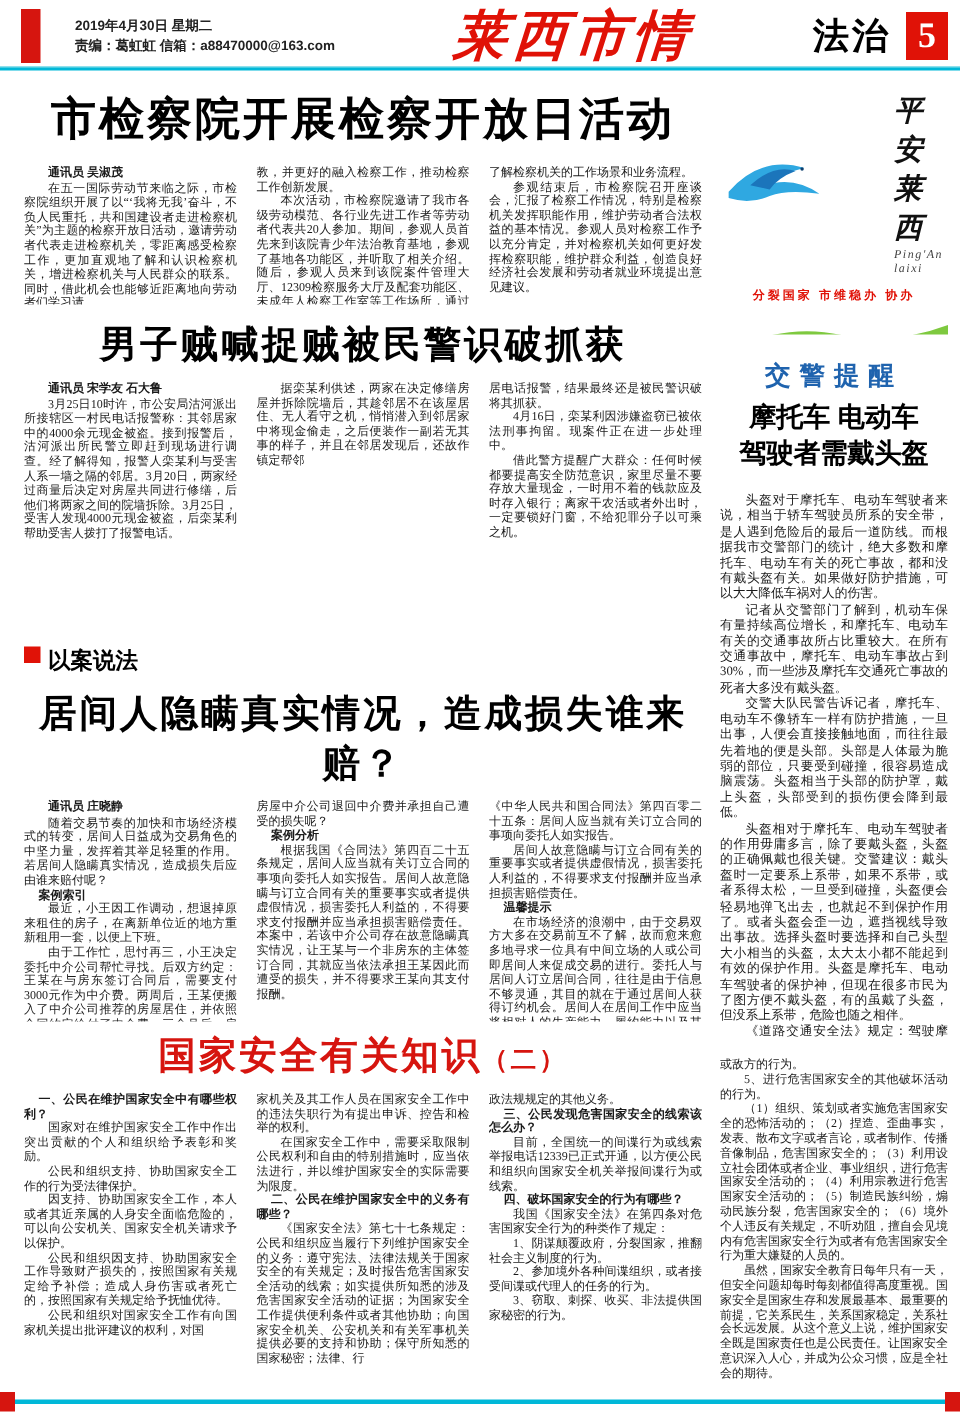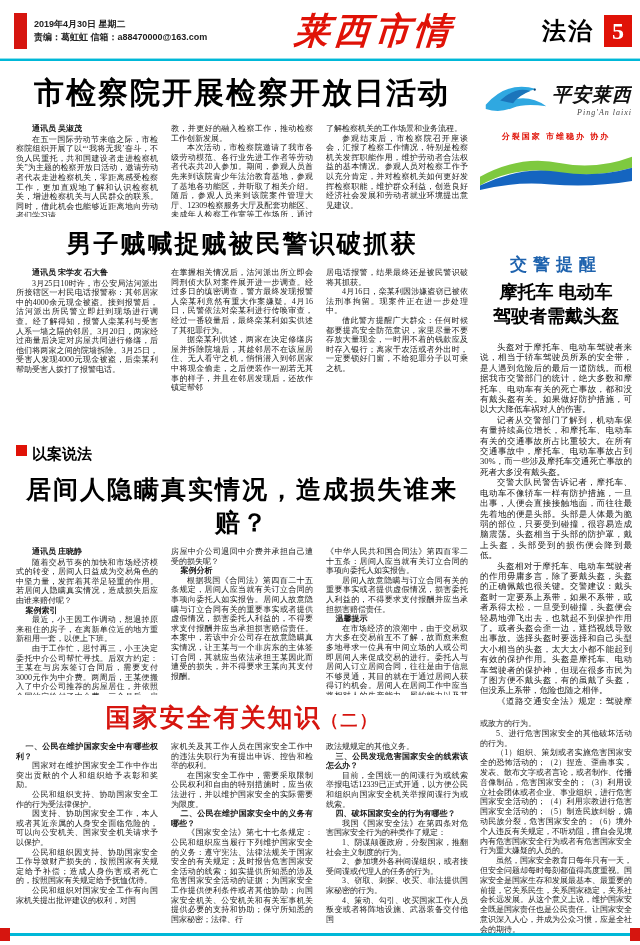--- a/index.html
+++ b/index.html
@@ -1,20 +1,20 @@
 <!DOCTYPE html>
 <html lang="zh"><head>
 <meta charset="utf-8">
 <style>
   html,body{margin:0;padding:0;background:#fff;}
   body{width:640px;height:945px;overflow:hidden;font-family:"Liberation Serif","DejaVu Serif",serif;color:#1a1a1a;position:relative;}
   .page{width:640px;height:945px;position:relative;overflow:hidden;}
 
   
-  header{height:58px;display:flex;align-items:center;padding:4px 8px 0 14px;box-sizing:border-box;}
+  header{height:44px;display:flex;align-items:center;padding:4px 8px 0 14px;box-sizing:border-box;gap:16px;}
   .red-block{width:13px;height:36px;background:#d6150f;margin-right:7px;flex:0 0 auto;}
   .date-block{font-family:"Liberation Sans","DejaVu Sans",sans-serif;font-size:9px;line-height:13px;font-weight:bold;color:#222;flex:0 0 auto;}
   .masthead{flex:1;text-align:center;font-size:36px;font-weight:900;color:#e01207;font-style:italic;letter-spacing:4px;transform:skewX(-4deg);font-family:"Liberation Serif","DejaVu Serif",serif;}
   .section-block{display:flex;align-items:flex-end;flex:0 0 auto;gap:10px;}
   .section-name{font-size:24px;font-weight:900;font-family:"Liberation Sans","DejaVu Sans",sans-serif;color:#000;letter-spacing:2px;}
   .pagenum{width:28px;height:32px;background:#e01207;color:#fff;font-size:24px;font-weight:bold;display:flex;align-items:center;justify-content:center;font-family:"Liberation Serif",serif;}
   .top-rule{height:2px;background:#00b8d8;border-top:1px solid #8fe0ec;margin:0 0 2px 0;}
 
   
   .body-wrap{display:flex;padding:2px 8px 0 16px;box-sizing:border-box;}
@@ -46,21 +46,21 @@
   .a4 .cols{height:210px;}
 
   .section-tag{height:24px;display:flex;align-items:flex-start;gap:5px;margin:2px 0 0 0;}
   .sq{width:11px;height:11px;background:#e01207;display:inline-block;}
   .section-tag-label{font-family:"Liberation Sans","DejaVu Sans",sans-serif;font-weight:900;font-size:15px;color:#000;}
 
   
   .logo{height:172px;overflow:hidden;padding-top:10px;box-sizing:border-box;}
   .logo-top{display:flex;align-items:center;}
   .bird{width:72px;height:48px;flex:0 0 auto;}
-  .logo-names{flex:1;text-align:right;}
+  .logo-names{flex:1;text-align:left;margin-left:44px;}
   .logo-cn{font-size:19px;font-weight:900;font-family:"Liberation Sans","DejaVu Sans",sans-serif;color:#111;letter-spacing:1px;font-style:italic;}
   .logo-py{font-size:8px;color:#444;letter-spacing:1px;font-style:italic;}
   .logo-slogan{text-align:center;color:#e01207;font-size:8px;font-weight:bold;letter-spacing:2px;margin-top:8px;font-family:"Liberation Sans","DejaVu Sans",sans-serif;}
   .wave{width:100%;height:40px;margin-top:8px;}
 
   .notice{height:468px;overflow:hidden;}
   .notice-label{color:#1f63ae;font-size:17px;font-weight:900;text-align:center;letter-spacing:6px;font-family:"Liberation Sans","DejaVu Sans",sans-serif;margin-top:16px;}
   .notice-title{font-size:18px;font-weight:900;text-align:center;color:#000;font-family:"Liberation Sans","DejaVu Sans",sans-serif;line-height:24px;margin:4px 0 14px;}
   .notice-body{font-size:8.5px;line-height:10.4px;text-align:justify;}
   .notice-body p{margin:0;}
@@ -118,21 +118,20 @@
       </article>
 
       <article class="a2">
         <h1 class="a-title t2">男子贼喊捉贼被民警识破抓获</h1>
         <div class="cols">
           <div class="col">
               <p class="by">通讯员 宋学友 石大鲁</p>
               <p class="body">3月25日10时许，市公安局沽河派出所接辖区一村民电话报警称：其邻居家中的4000余元现金被盗。接到报警后，沽河派出所民警立即赶到现场进行调查。经了解得知，报警人栾某利与受害人系一墙之隔的邻居。3月20日，两家经过商量后决定对房屋共同进行修缮，后他们将两家之间的院墙拆除。3月25日，受害人发现4000元现金被盗，后栾某利帮助受害人拨打了报警电话。</p>
             </div>
           <div class="col">
-              <p class="cont">在掌握相关情况后，沽河派出所立即会同刑侦大队对案件展开进一步调查。经过多日的缜密调查，警方最终发现报警人栾某利竟然有重大作案嫌疑。4月16日，民警依法对栾某利进行传唤审查，经过一番较量后，最终栾某利如实供述了其犯罪行为。</p>
               <p class="body">据栾某利供述，两家在决定修缮房屋并拆除院墙后，其趁邻居不在该屋居住、无人看守之机，悄悄潜入到邻居家中将现金偷走，之后便装作一副若无其事的样子，并且在邻居发现后，还故作镇定帮邻</p>
             </div>
           <div class="col">
               <p class="cont">居电话报警，结果最终还是被民警识破将其抓获。</p>
               <p class="body">4月16日，栾某利因涉嫌盗窃已被依法刑事拘留。现案件正在进一步处理中。</p>
               <p class="body">借此警方提醒广大群众：任何时候都要提高安全防范意识，家里尽量不要存放大量现金，一时用不着的钱款应及时存入银行；离家干农活或者外出时，一定要锁好门窗，不给犯罪分子以可乘之机。</p>
             </div>
         </div>
       </article>
 
@@ -184,21 +183,20 @@
             </div>
           <div class="col">
               <p class="cont">政法规规定的其他义务。</p>
               <p class="sub">三、公民发现危害国家安全的线索该怎么办？</p>
               <p class="body">目前，全国统一的间谍行为或线索举报电话12339已正式开通，以方便公民和组织向国家安全机关举报间谍行为或线索。</p>
               <p class="sub">四、破坏国家安全的行为有哪些？</p>
               <p class="body">我国《国家安全法》在第四条对危害国家安全行为的种类作了规定：</p>
               <p class="body">1、阴谋颠覆政府，分裂国家，推翻社会主义制度的行为。</p>
               <p class="body">2、参加境外各种间谍组织，或者接受间谍或代理人的任务的行为。</p>
               <p class="body">3、窃取、刺探、收买、非法提供国家秘密的行为。</p>
-              <p class="body">4、策动、勾引、收买国家工作人员叛变或者将阵地设施、武器装备交付他国</p>
             </div>
         </div>
       </article>
 
     </div>
 
     <aside class="sidebar">
 
       <div class="logo">
         <div class="logo-top">

